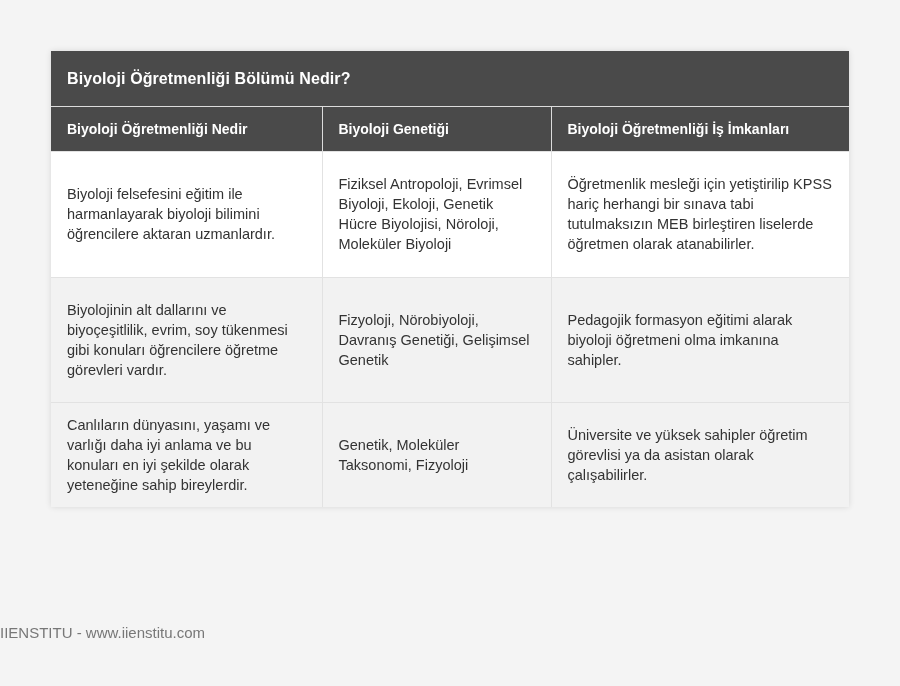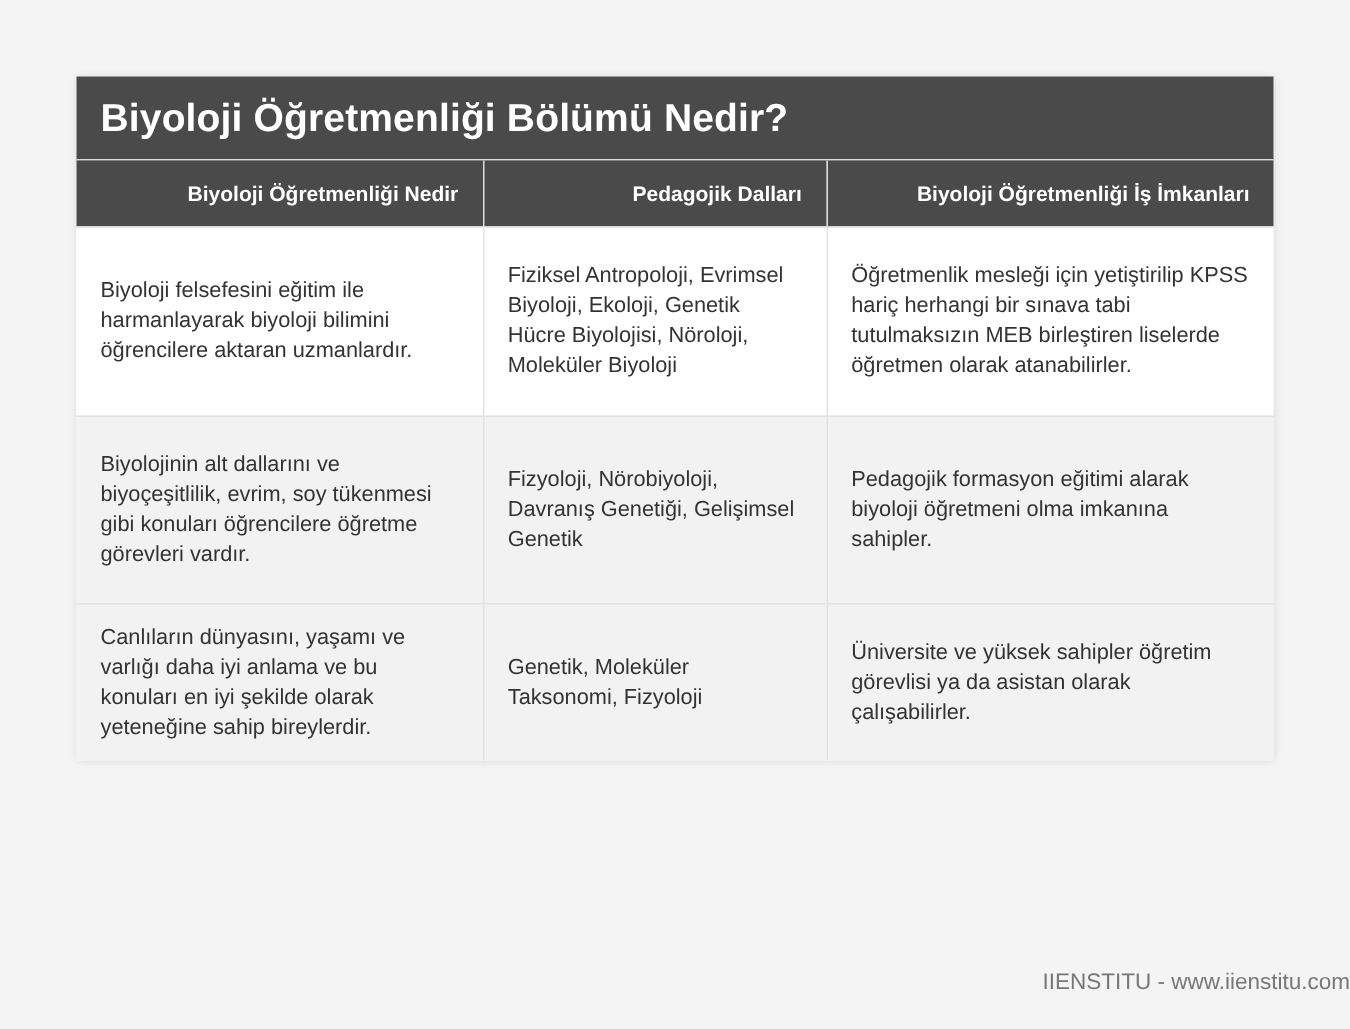--- a/index.html
+++ b/index.html
@@ -24,38 +24,38 @@
       height: 56px;
       display: flex;
       align-items: center;
       padding-left: 16px;
       border-bottom: 1px solid #dcdcdc;
       box-sizing: border-box;
     }
     .title-bar h1 {
       margin: 0;
       color: #ffffff;
-      font-size: 26px;
+      font-size: 16px;
       font-weight: bold;
       letter-spacing: 0.1px;
     }
     table {
       border-collapse: collapse;
       width: 100%;
       table-layout: fixed;
     }
     col.c1 { width: 271px; }
     col.c2 { width: 229px; }
     col.c3 { width: 298px; }
     thead th {
       background: #4a4a4a;
       color: #ffffff;
       font-size: 14px;
       font-weight: bold;
-      text-align: right;
+      text-align: left;
       height: 44px;
       padding: 0 16px;
       border-left: 1px solid #dcdcdc;
       box-sizing: border-box;
     }
     thead th:first-child { border-left: none; }
     tbody td {
       font-size: 14.5px;
       line-height: 20px;
       color: #333333;
@@ -68,43 +68,43 @@
     tbody tr.odd td { background: #ffffff; }
     tbody tr.even td { background: #f2f2f2; }
     tr.r1 td { height: 125px; }
     tr.r2 td { height: 124px; }
     tr.r3 td { height: 84px; }
     tr.r4 td { height: 104px; }
     .footer {
       position: absolute;
       left: 0;
       width: 900px;
-      top: 646px;
-      text-align: right;
+      top: 624px;
+      text-align: left;
       font-size: 15px;
       color: #777777;
     }
   </style>
 </head>
 <body>
 
 <div class="card">
   <div class="title-bar">
     <h1>Biyoloji Öğretmenliği Bölümü Nedir?</h1>
   </div>
   <table>
     <colgroup>
         <col class="c1">
         <col class="c2">
         <col class="c3">
       </colgroup>
     <thead>
       <tr>
         <th>Biyoloji Öğretmenliği Nedir</th>
-        <th>Pedagojik Dalları</th>
+        <th>Biyoloji Genetiği</th>
         <th>Biyoloji Öğretmenliği İş İmkanları</th>
       </tr>
     </thead>
     <tbody>
       <tr class="odd r1">
         <td>Biyoloji felsefesini eğitim ile harmanlayarak biyoloji bilimini öğrencilere aktaran uzmanlardır.</td>
         <td>Fiziksel Antropoloji, Evrimsel Biyoloji, Ekoloji, Genetik Hücre Biyolojisi, Nöroloji, Moleküler Biyoloji</td>
         <td>Öğretmenlik mesleği için yetiştirilip KPSS hariç herhangi bir sınava tabi tutulmaksızın MEB birleştiren liselerde öğretmen olarak atanabilirler.</td>
       </tr>
       <tr class="even r2">

